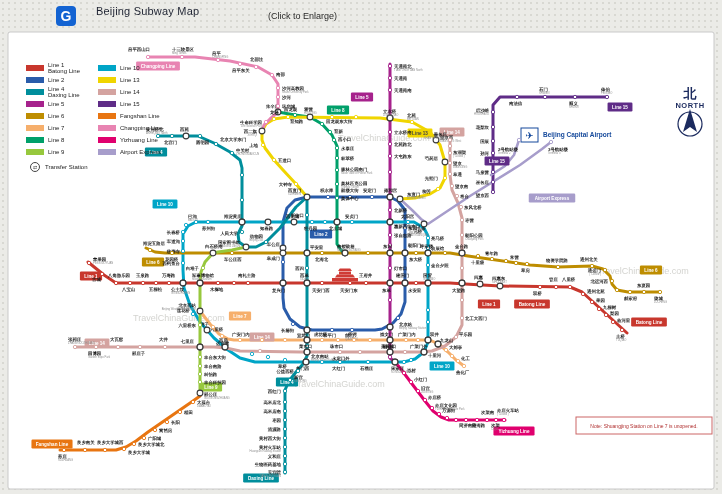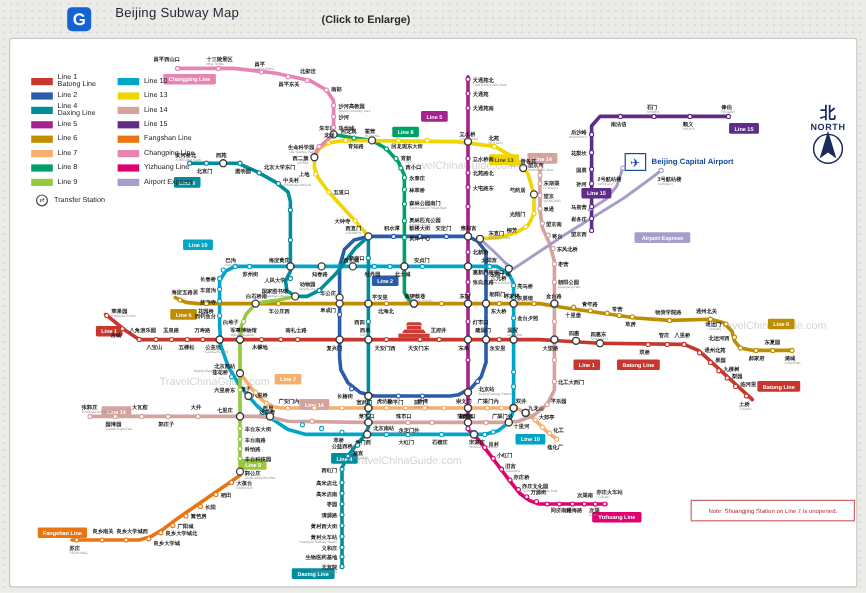--- a/index.html
+++ b/index.html
@@ -5,21 +5,21 @@
   html,body{margin:0;padding:0;}
   .page{position:relative;width:722px;height:494px;overflow:hidden;
     font-family:"Liberation Sans",sans-serif;
     background-color:#ebebe7;
     background-image:radial-gradient(#d8d8d2 1px, transparent 1px);
     background-size:6px 6px;}
   .header{position:absolute;left:0;top:0;width:722px;height:32px;z-index:6;}
   .logo{position:absolute;left:56px;top:6px;width:20px;height:20px;background:#1363d2;border-radius:4px;
     color:#fff;font-weight:bold;font-size:14px;text-align:center;line-height:20px;}
   .title-main{position:absolute;left:84px;top:5px;font-size:11px;font-weight:normal;color:#1f2433;letter-spacing:.2px;margin-left:12px;}
-  .title-sub{position:absolute;left:268px;top:11px;font-size:9px;font-weight:bold;color:#2a2a2a;}
+  .title-sub{position:absolute;left:268px;top:11px;font-size:9px;font-weight:normal;color:#2a2a2a;}
   svg.map{position:absolute;left:0;top:0;z-index:1;}
   svg text{font-family:"Liberation Sans",sans-serif;}
   .cn{font-size:4.4px;fill:#1c1c1c;font-weight:600;}
   .en{font-size:2.7px;fill:#8f8f8f;}
   .badge-t{font-size:4.6px;font-weight:bold;}
   .wm{font-size:9px;fill:#c9c9c4;opacity:.8;}
   .legend{position:absolute;left:26px;top:62px;z-index:5;width:168px;}
   .legend-title{font-size:10px;font-weight:bold;color:#222;margin-bottom:5px;}
   .legend-cols{display:flex;}
   .legend-col1{width:72px;}

